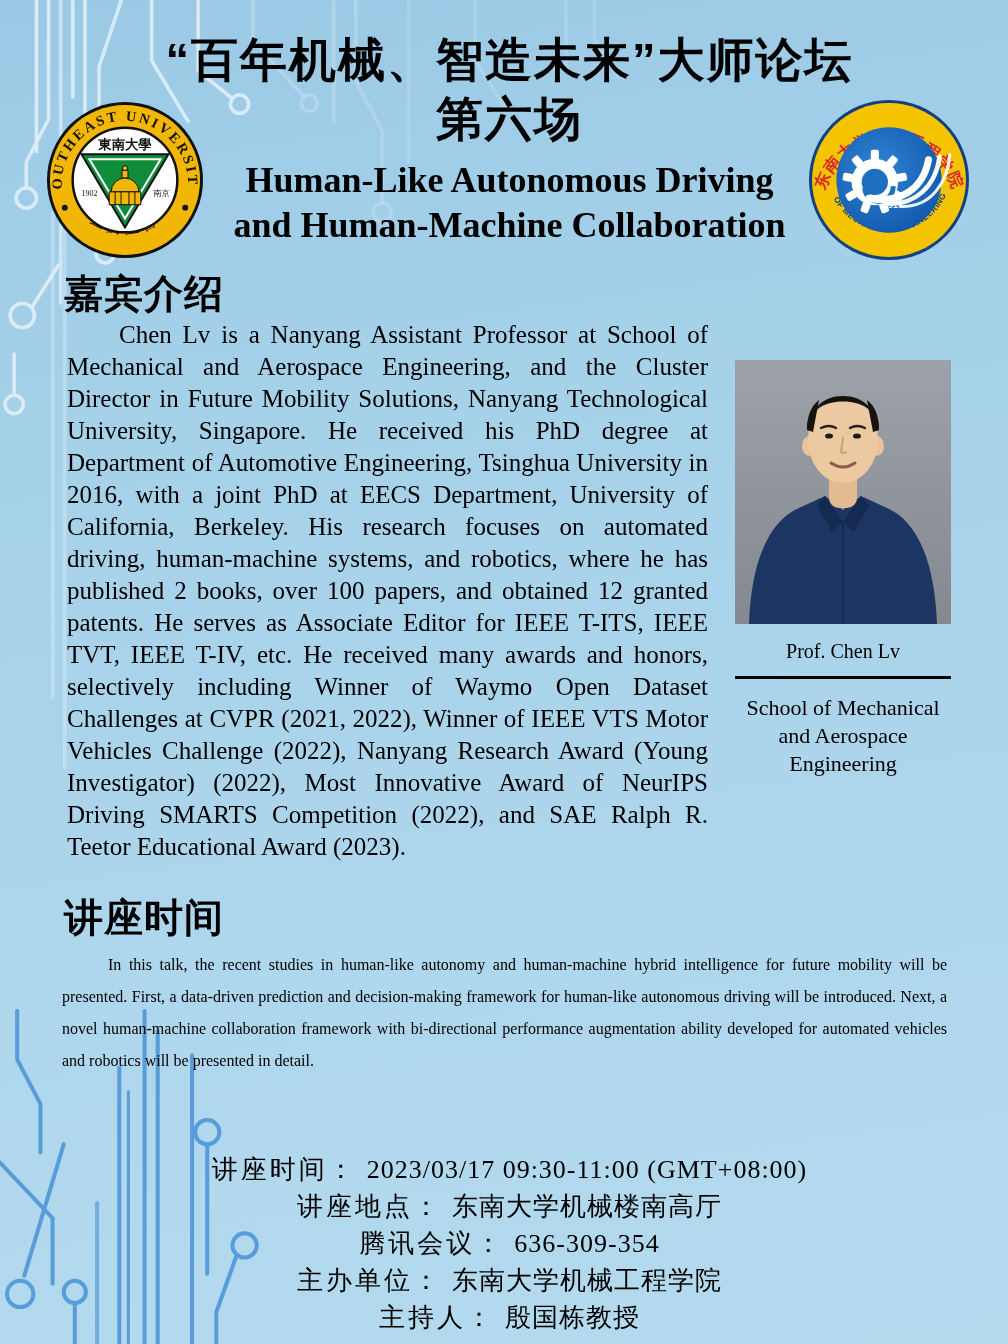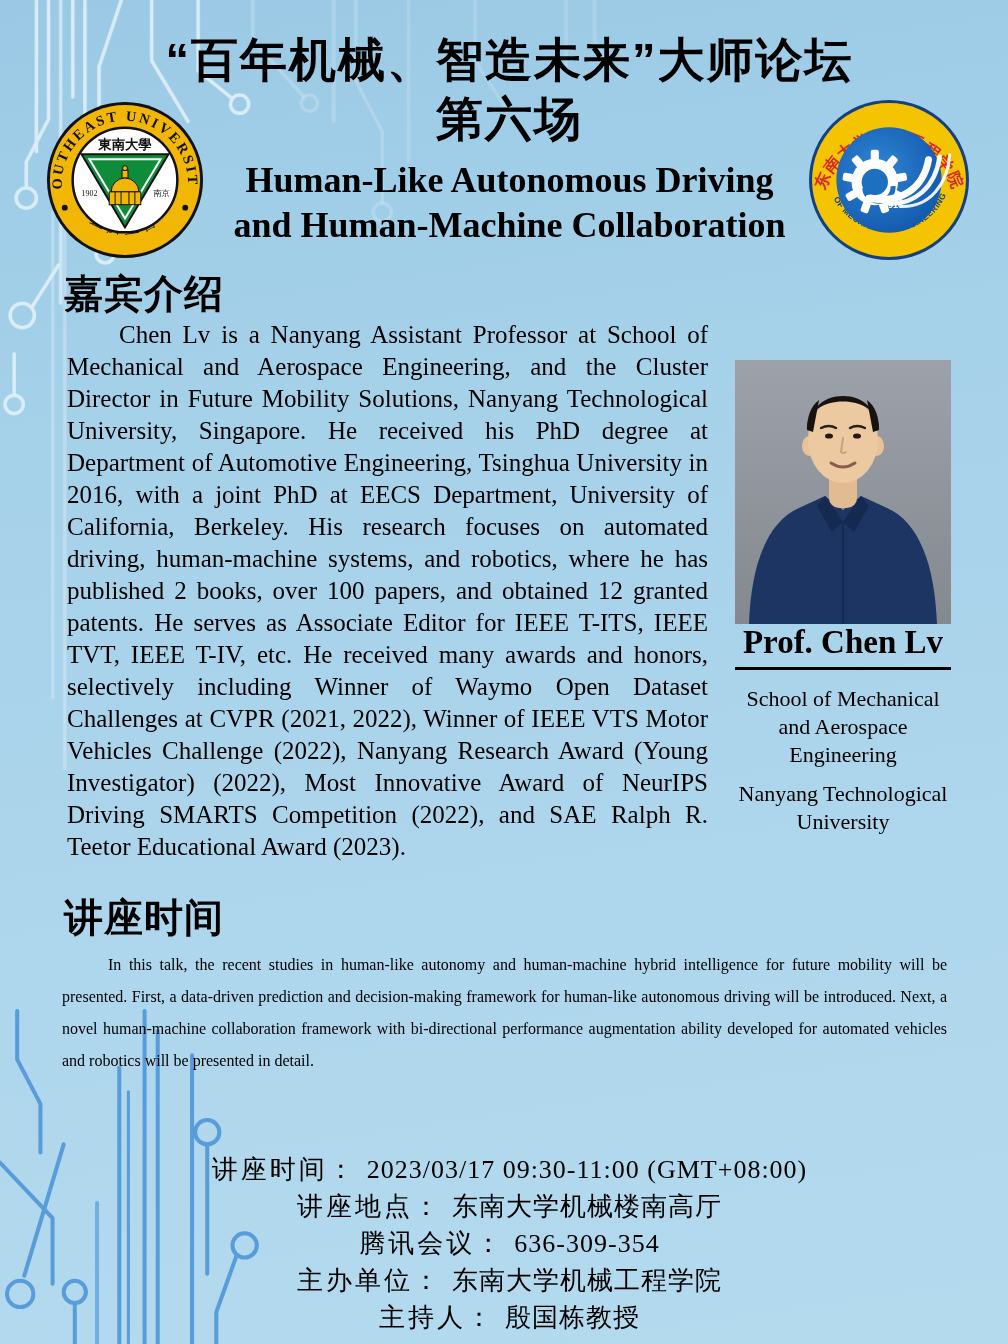--- a/index.html
+++ b/index.html
@@ -36,21 +36,21 @@
     left:67px; top:319px; width:641px;
     font-size:25px; line-height:32px; text-align:justify; text-indent:52px;
   }
   .abstract {
     left:62px; top:949px; width:885px;
     font-size:16px; line-height:32px; text-align:justify; text-indent:46px;
   }
 
   .profile { left:735px; top:360px; width:216px; text-align:center; }
   .photo-frame { width:216px; height:264px; display:block; }
-  .prof-name { margin-top:2px; font-weight:bold; font-size:33px; line-height:32px; }
+  .prof-name { margin-top:11px; font-weight:normal; font-size:20px; line-height:32px; }
   .name-rule { height:3px; background:#000; margin-top:9px; }
   .aff { font-size:22px; line-height:28px; }
   .aff1 { margin-top:15px; }
   .aff2 { margin-top:11px; }
 
   .details { left:0; top:1151px; width:100%; text-align:center; }
   .detail-row { font-size:26px; line-height:37px; white-space:nowrap; }
   .detail-label { letter-spacing:3px; margin-right:10px; }
   .detail-value { letter-spacing:1px; }
 </style>
@@ -217,21 +217,20 @@
         <path d="M115,68 Q122,64 130,68" stroke="#2a201a" stroke-width="2.5" fill="none" stroke-linecap="round"></path>
         <ellipse cx="94" cy="76" rx="4" ry="2.6" fill="#241a14"></ellipse>
         <ellipse cx="122" cy="76" rx="4" ry="2.6" fill="#241a14"></ellipse>
         <path d="M108,78 L106,92 Q108,94 111,92" stroke="#c9a27c" stroke-width="2" fill="none" stroke-linecap="round"></path>
         <path d="M96,103 Q108,111 120,103" stroke="#8a5d4b" stroke-width="3" fill="none" stroke-linecap="round"></path>
       </g>
     </svg>
     <div class="prof-name">Prof. Chen Lv</div>
     <div class="name-rule"></div>
     <div class="aff aff1">School of Mechanical and Aerospace Engineering</div>
-    <div class="aff aff2">Nanyang Technological University</div>
   </div>
 
   <div class="layer section-header hdr-abstract">讲座时间</div>
   <div class="layer abstract">In this talk, the recent studies in human-like autonomy and human-machine hybrid intelligence for future mobility will be presented. First, a data-driven prediction and decision-making framework for human-like autonomous driving will be introduced. Next, a novel human-machine collaboration framework with bi-directional performance augmentation ability developed for automated vehicles and robotics will be presented in detail.</div>
 
   <div class="layer details">
     <div class="detail-row">
       <span class="detail-label">讲座时间：</span><span class="detail-value">2023/03/17 09:30-11:00 (GMT+08:00)</span>
     </div>
     <div class="detail-row">

